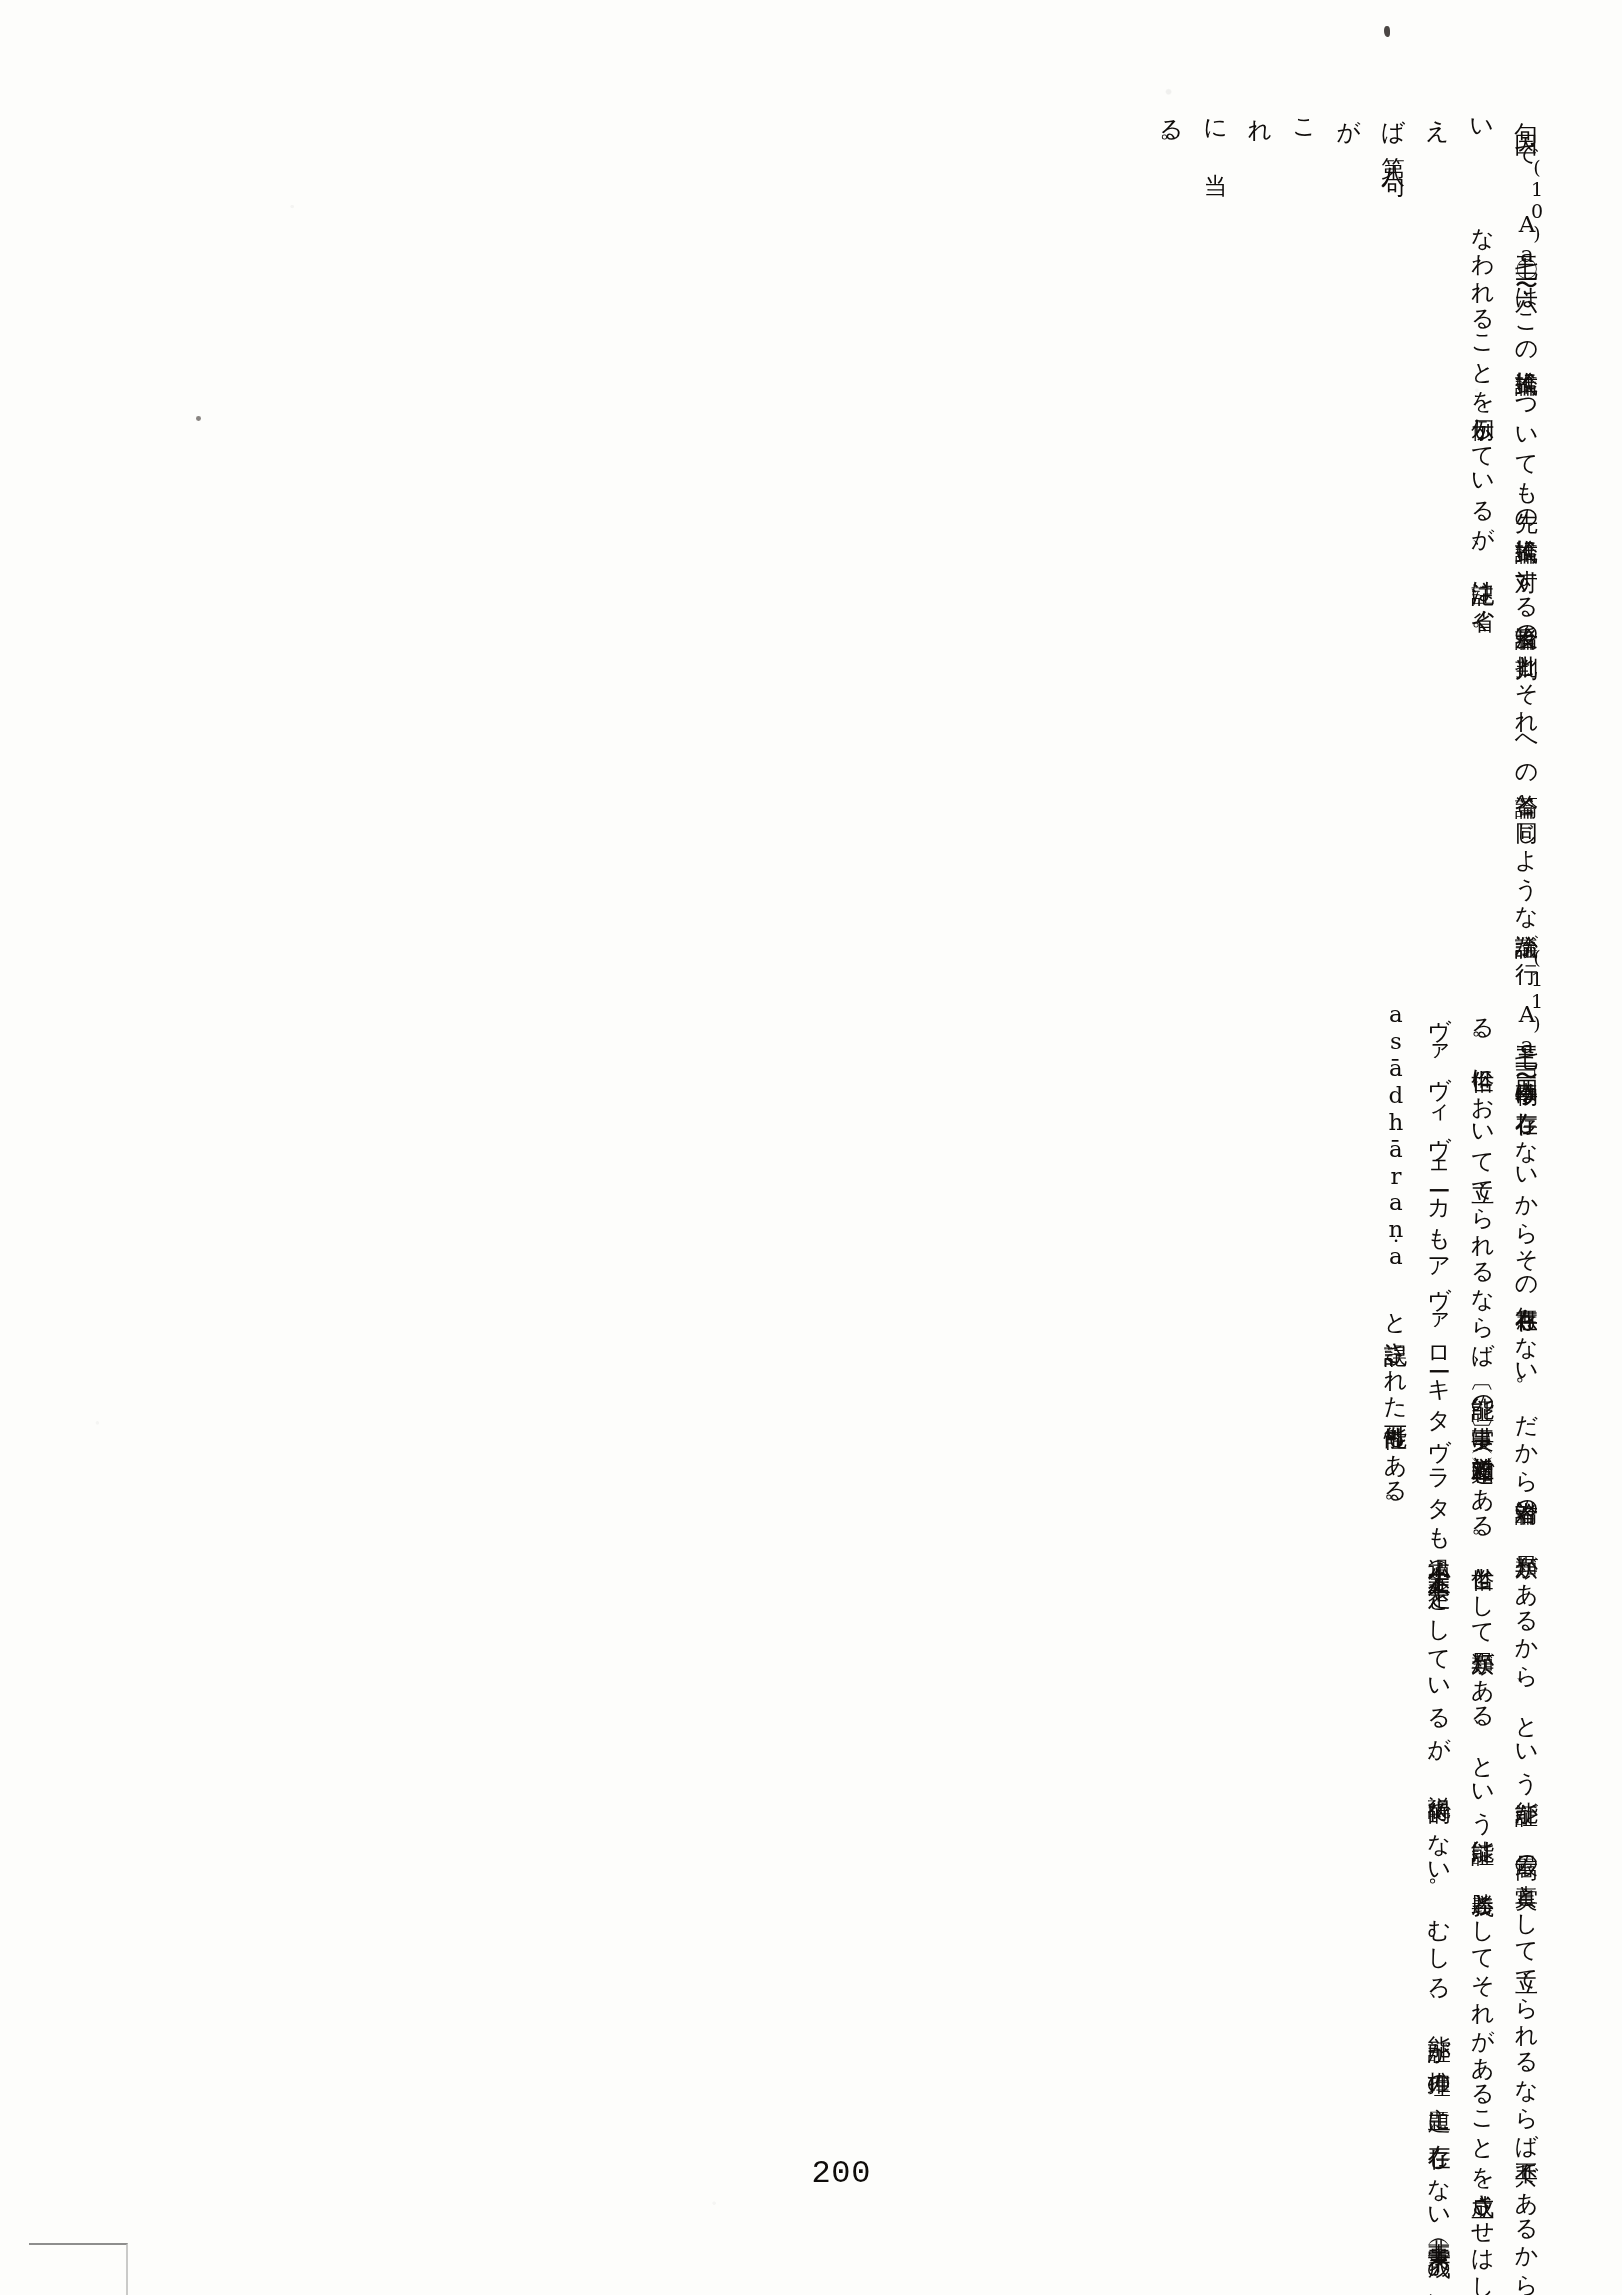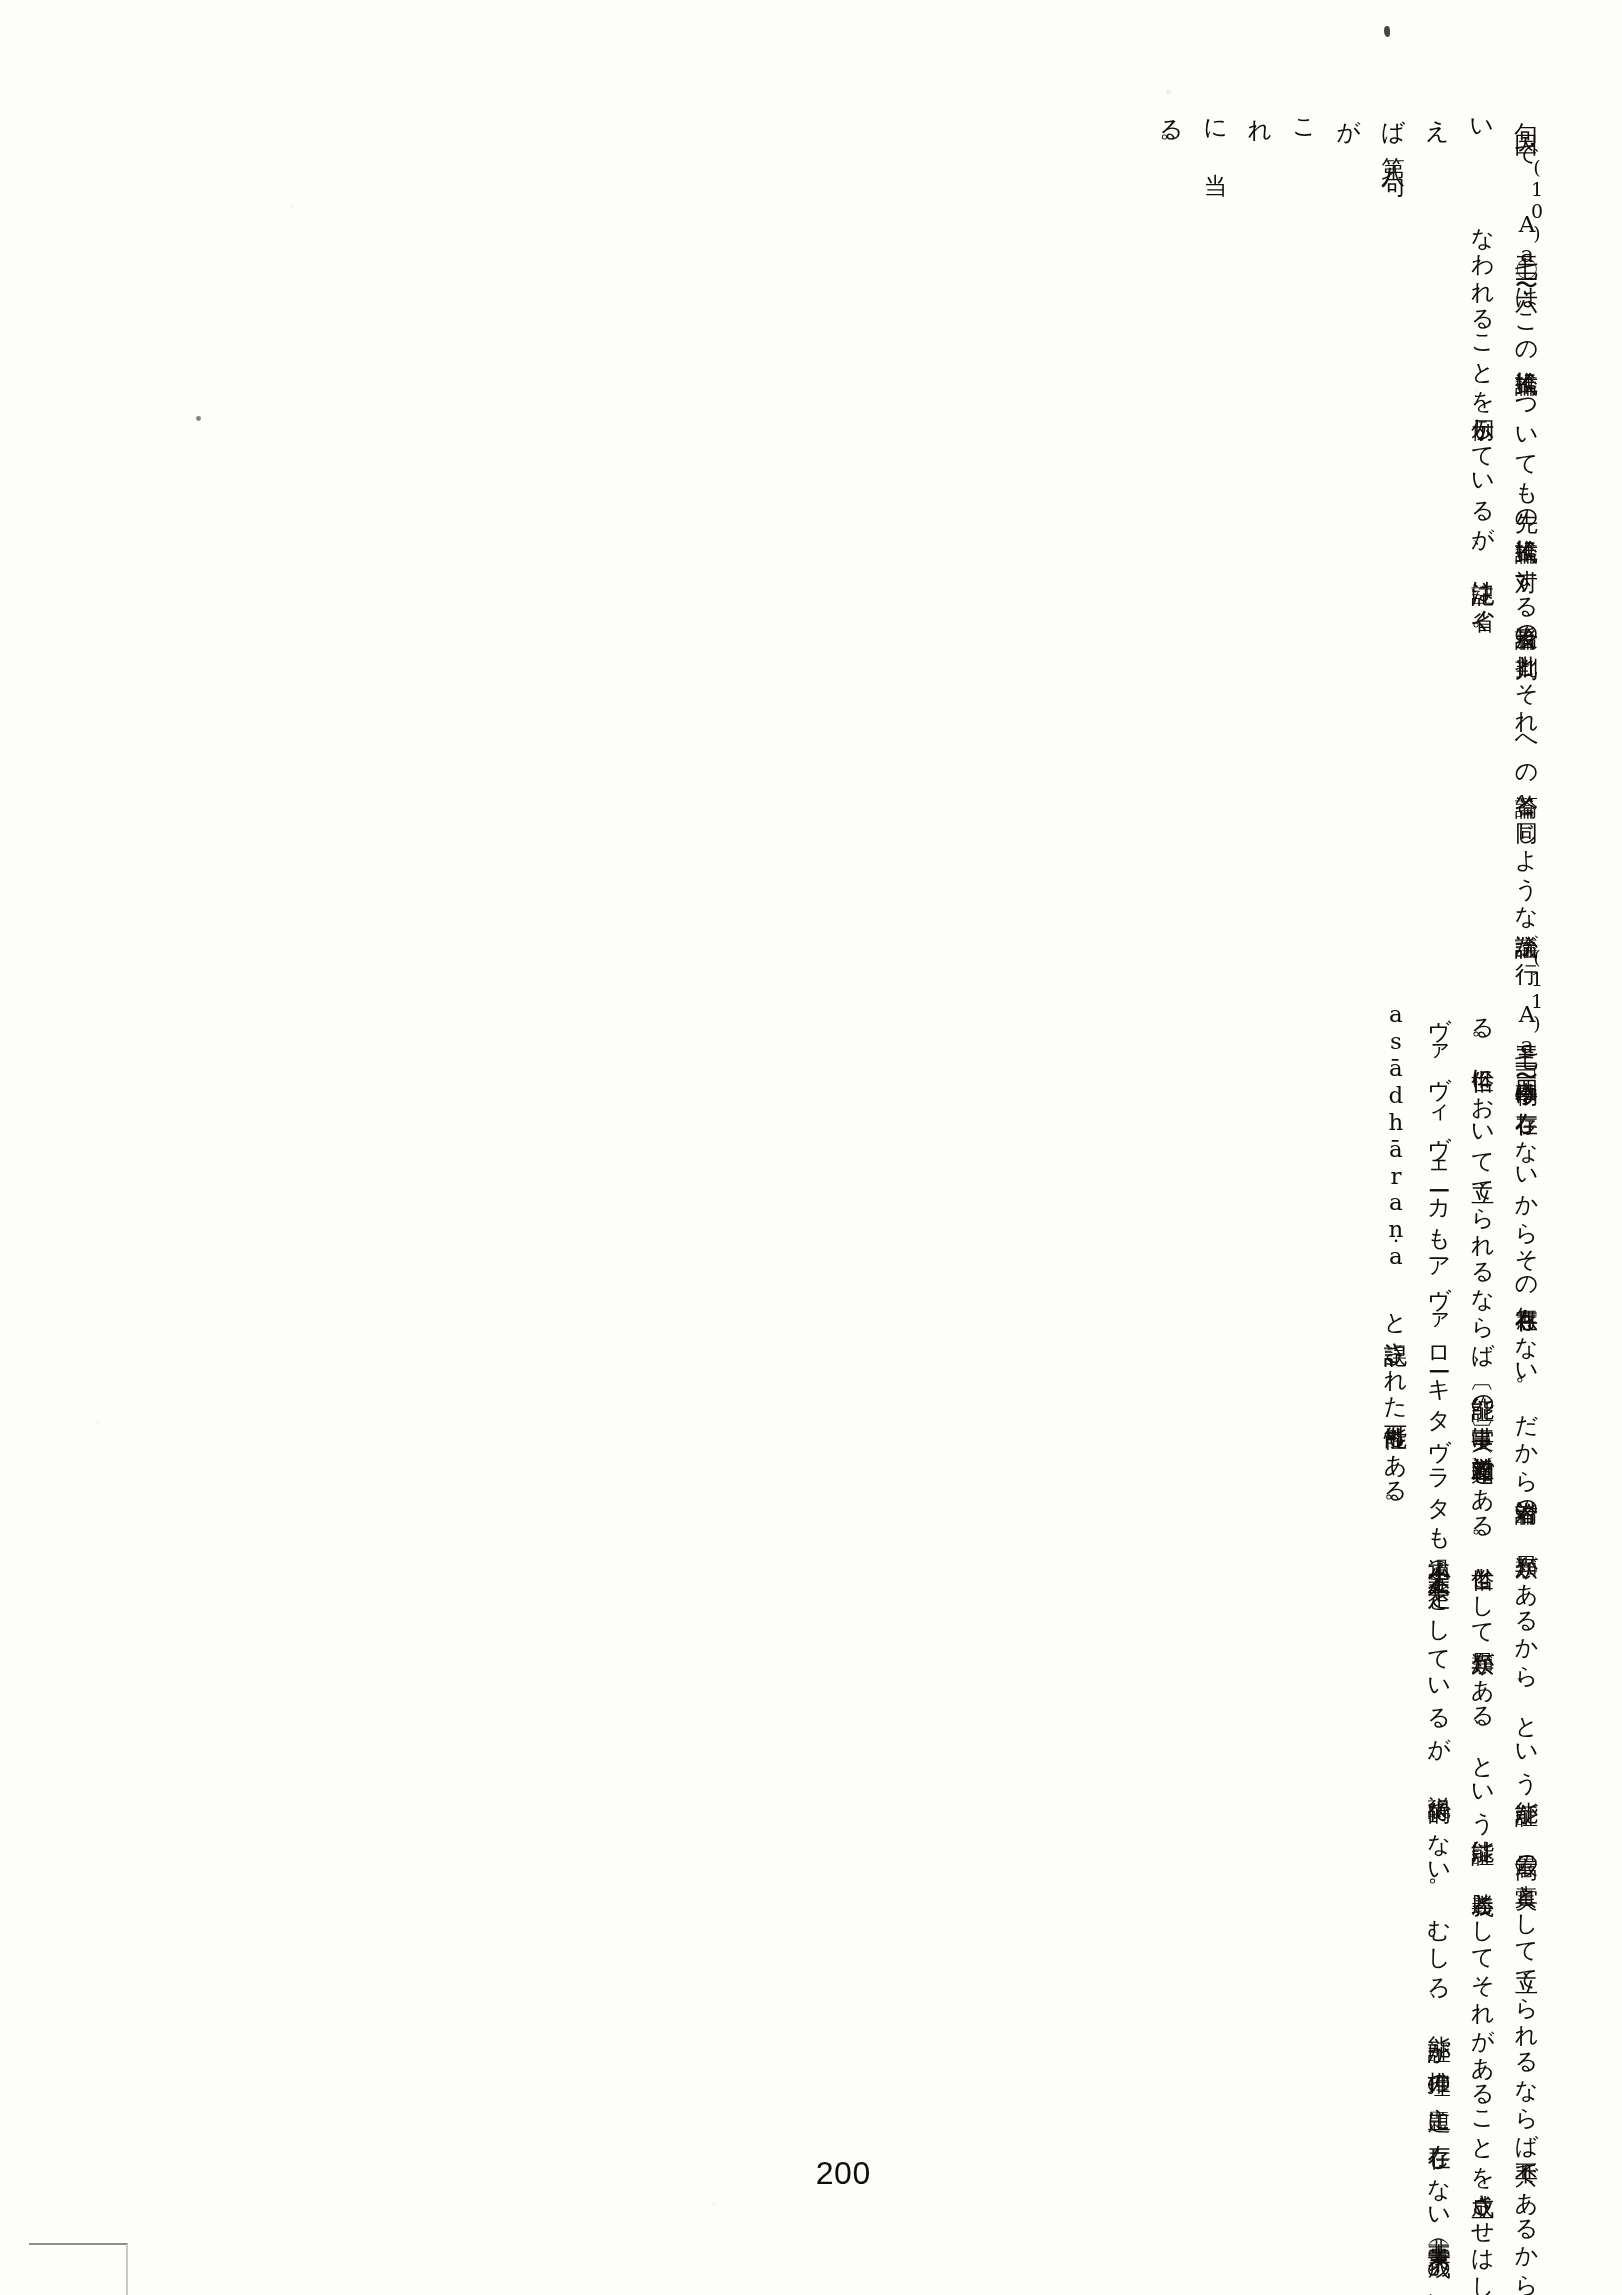--- a/index.html
+++ b/index.html
@@ -93,21 +93,21 @@
     text-align: justify;
   }
   .h-11   { height: 1893px; }
   .h-10   { height: 735px; }
 
   #folio {
     position: absolute;
     right: 752px;
     bottom: 103px;
     font-size: 32px;
-    font-family: Liberation Sans, sans-serif;
+    font-family: Liberation Mono, monospace;
     letter-spacing: 0.02em;
     color: #0f0c0a;
   }
 
   
   #edge-artifact {
     position: absolute;
     left: 29px;
     bottom: 0;
     width: 97px;

